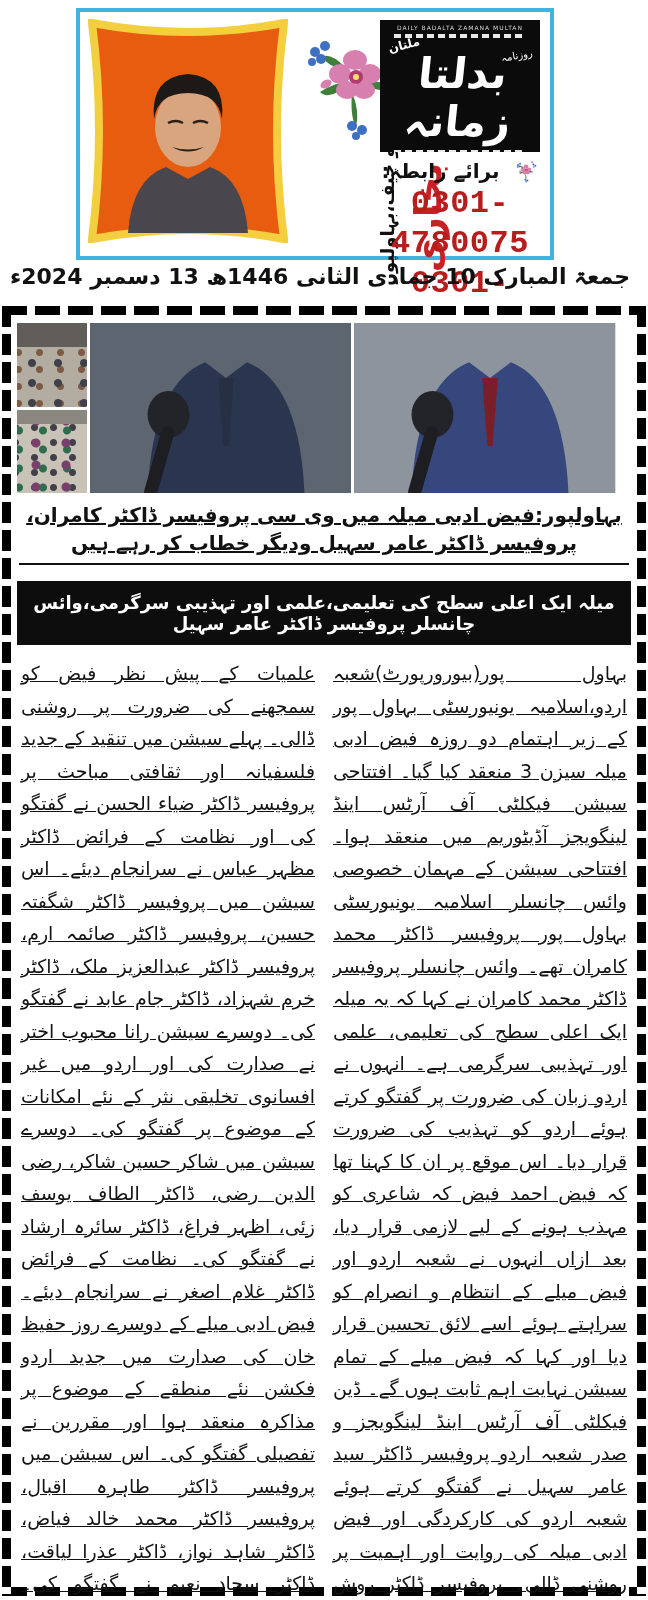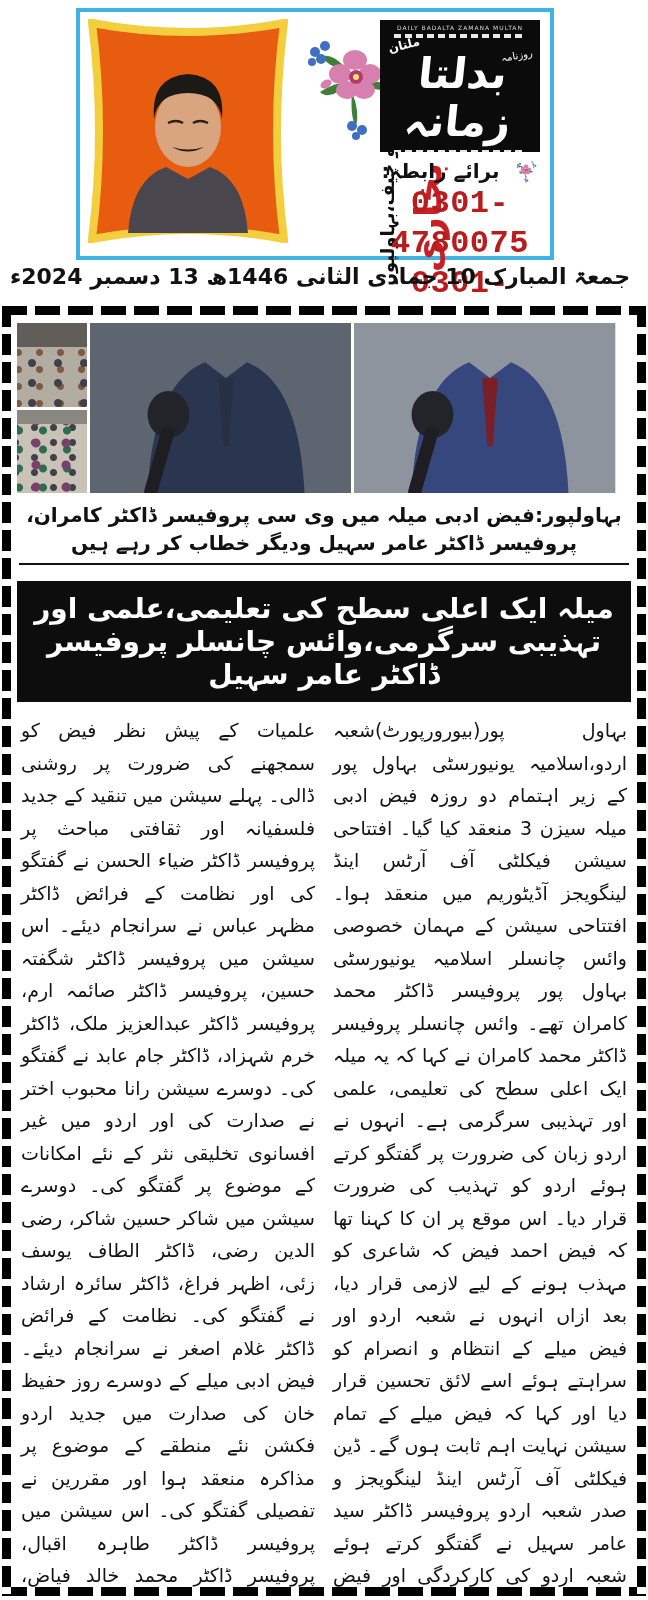--- a/index.html
+++ b/index.html
@@ -38,21 +38,21 @@
             font-size:22px;font-weight:bold;direction:rtl;}
 
   
   .clip{position:absolute;left:2px;top:306px;width:644px;height:1290px;background:#fff;}
   .dash-top,.dash-bottom{position:absolute;left:0;right:0;height:9px;
       background:repeating-linear-gradient(90deg,#000 0 25px,#fff 25px 33px);}
   .dash-top{top:0}.dash-bottom{bottom:0}
   .dash-left,.dash-right{position:absolute;top:0;bottom:0;width:9px;
       background:repeating-linear-gradient(180deg,#000 0 21px,#fff 21px 28px);}
   .dash-left{left:0}.dash-right{right:0}
-  .clip-inner{position:absolute;left:9px;right:9px;top:9px;bottom:9px;padding:8px 6px 2px;}
+  .clip-inner{position:absolute;left:9px;right:9px;top:9px;bottom:9px;padding:8px 6px 2px;text-decoration:underline;}
 
   
   .collage{display:flex;gap:3px;height:170px;}
   .aud-col{width:164px;display:flex;flex-direction:column;gap:3px;}
   .aud{flex:1;}
   .crowd1{background-color:#b2aca1;
     background-image:linear-gradient(#615e5a 0 24px,rgba(0,0,0,0) 24px),
       radial-gradient(circle,#3f404a 3.5px,rgba(0,0,0,0) 4.5px),
       radial-gradient(circle,#7d5a43 3px,rgba(0,0,0,0) 4px);
     background-size:100% 100%,26px 20px,21px 17px;background-position:0 0,2px 30px,12px 38px;}
@@ -66,21 +66,21 @@
   .big1{width:118px;}
   .big2{width:86px;}
   .grid{flex:1;display:grid;grid-template-columns:repeat(5,1fr);grid-template-rows:1fr 1fr;gap:3px;}
   .ph{width:100%;height:100%;display:block;}
 
   
   .caption{margin-top:8px;text-align:center;direction:rtl;font-size:20px;font-weight:bold;line-height:1.4;}
   .caption-rule{height:2px;background:#111;margin:6px 2px 0;}
   .headline{margin-top:16px;text-align:center;direction:rtl;font-size:35px;font-weight:bold;}
   .subhead-bar{margin-top:16px;background:#0d0d0d;color:#fff;text-align:center;direction:rtl;
-               font-size:28px;font-weight:bold;padding:11px 4px;}
+               font-size:18px;font-weight:bold;padding:11px 4px;}
 
   
   .article{margin-top:12px;display:flex;gap:18px;direction:rtl;padding:0 4px;}
   .col{flex:1;text-align:justify;font-size:19px;line-height:32.5px;color:#141414;direction:rtl;}
 </style>
 </head>
 <body>
 
 <svg width="0" height="0" style="position:absolute">
   <defs>

